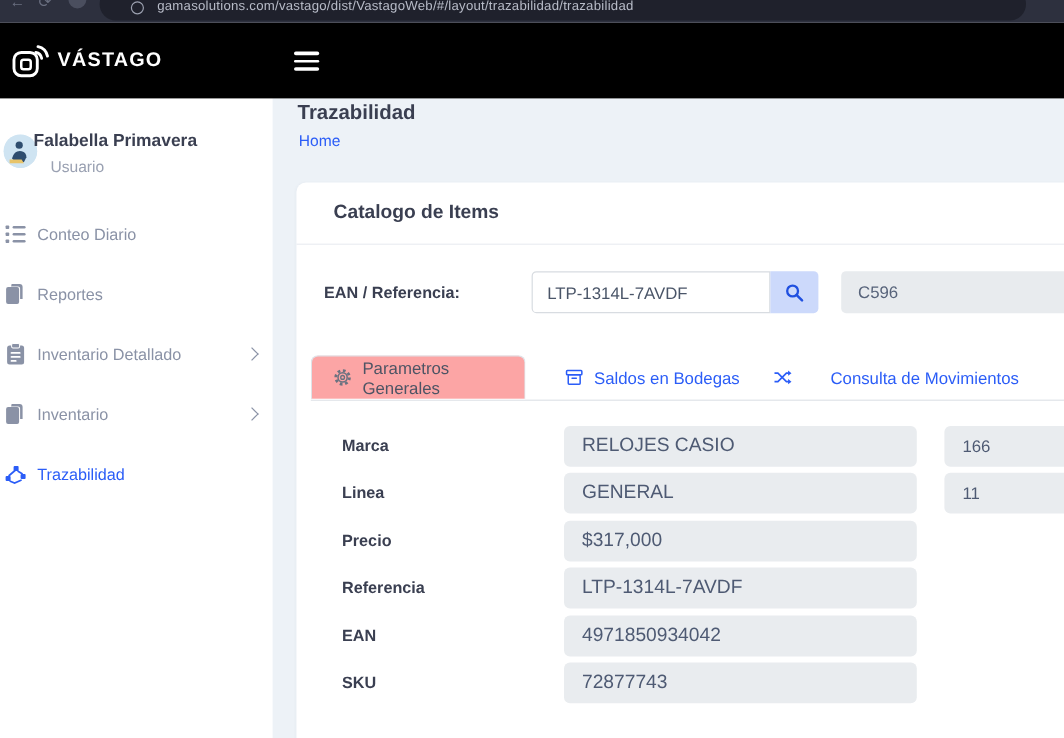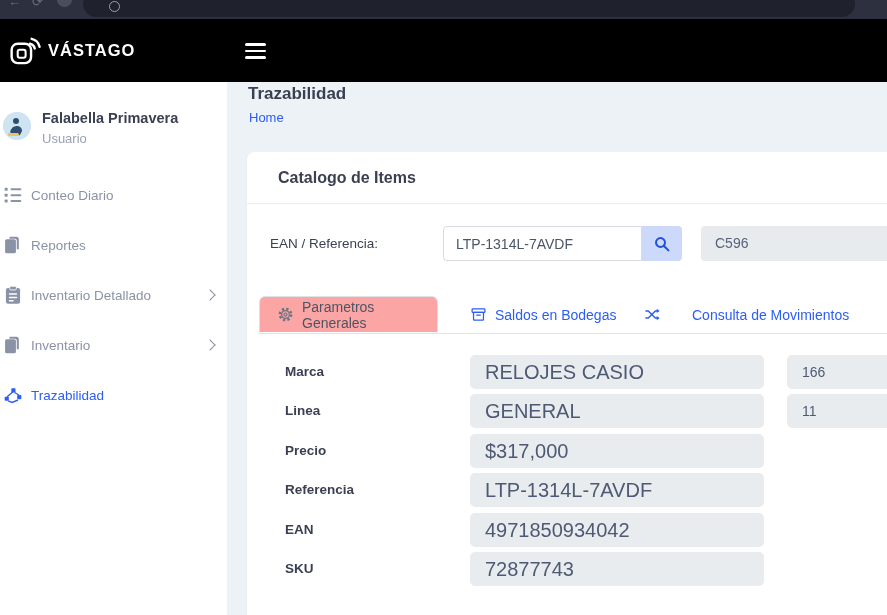--- a/index.html
+++ b/index.html
@@ -19,72 +19,73 @@
   .logo-wrap{position:absolute;left:8px;top:15px;width:34px;height:34px;}
   .brand{position:absolute;left:48px;top:0;height:63px;line-height:63px;color:#fff;
          font-size:16.5px;font-weight:bold;letter-spacing:1px;}
   .hamburger{position:absolute;left:245px;top:24px;width:22px;height:16px;cursor:pointer;}
   .hamburger span{display:block;width:21px;height:2.6px;border-radius:2px;background:#fff;margin-bottom:4px;}
 
   
   .sidebar{position:absolute;top:82px;left:0;width:227px;height:533px;background:#fff;z-index:20;}
   .user{position:absolute;left:3px;top:28px;width:220px;height:44px;}
   .avatar{position:absolute;left:0;top:2px;width:28px;height:28px;border-radius:50%;background:#cfe4f2;overflow:hidden;}
-  .user-name{position:absolute;left:39px;top:0;font-size:14.5px;font-weight:bold;color:#3a3f51;white-space:nowrap;}
+  .user-name{position:absolute;left:25px;top:0;font-size:14.5px;font-weight:bold;color:#3a3f51;white-space:nowrap;}
   .user-role{position:absolute;left:39px;top:21px;font-size:13px;color:#9aa1b2;}
   .menu-item{position:absolute;left:0;width:205px;height:30px;display:flex;align-items:center;cursor:pointer;color:#8a92a6;}
   .menu-item .mi-icon{width:20px;height:20px;margin-left:3px;flex:0 0 20px;}
   .menu-item .mi-label{margin-left:8px;font-size:13.5px;white-space:nowrap;}
   .menu-item.active{color:#2b5df7;}
   .chev{position:absolute;left:206px;top:11px;width:7px;height:7px;border-top:1.6px solid #8a92a6;
         border-right:1.6px solid #8a92a6;transform:rotate(45deg);}
 
   
   .content{position:absolute;top:82px;left:227px;width:660px;height:533px;background:#edf2f7;z-index:10;}
   .page-title{position:absolute;left:21px;top:2px;font-size:17px;font-weight:bold;color:#3a3f51;}
   .breadcrumb{position:absolute;left:22px;top:28px;font-size:13px;color:#2b5df7;cursor:pointer;}
 
   .card{position:absolute;left:20px;top:70px;width:690px;height:463px;background:#fff;
         border-radius:8px 0 0 0;box-shadow:0 1px 3px rgba(40,60,90,.05);}
   .card-header{position:absolute;left:0;top:0;width:100%;height:52px;border-bottom:1px solid #eaedf2;box-sizing:border-box;}
   .card-title{position:absolute;left:31px;top:0;line-height:52px;font-size:16px;font-weight:bold;color:#3a3f51;}
 
-  .ean-label{position:absolute;left:23px;top:74px;height:35px;line-height:35px;font-size:13.5px;font-weight:normal;color:#3a3f51;}
+  .ean-label{position:absolute;left:23px;top:74px;height:35px;line-height:35px;font-size:13.5px;font-weight:bold;color:#3a3f51;}
   .ean-input{position:absolute;left:196px;top:74px;width:199px;height:35px;box-sizing:border-box;
              border:1px solid #d8dce1;border-radius:4px 0 0 4px;padding:0 12px;font-size:14px;color:#4a5568;
              font-family:"Liberation Sans",sans-serif;outline:none;}
   .search-btn{position:absolute;left:395px;top:74px;width:40px;height:35px;border:none;border-radius:0 4px 4px 0;
               background:#ccd9fb;cursor:pointer;display:flex;align-items:center;justify-content:center;padding:0;}
   .code-field{position:absolute;left:454px;top:74px;width:236px;height:35px;box-sizing:border-box;border-radius:4px;
               background:#e8ebee;line-height:35px;padding:0 14px;font-size:14px;color:#57637a;}
 
   .tabline{position:absolute;left:12px;top:181px;width:668px;border-bottom:1px solid #dfe3e8;}
   .tab{position:absolute;top:144px;height:37px;display:flex;align-items:center;cursor:pointer;font-size:14px;}
   .tab.active{left:12px;width:179px;background:#fca5a5;border:1px solid #dfe3e8;border-bottom:1px solid #fff;
               border-radius:6px 6px 0 0;box-sizing:border-box;color:#4d5464;padding-left:17px;z-index:2;}
   .tab.t2{left:223px;color:#2b5df7;}
   .tab.t3{left:397px;color:#2b5df7;gap:23px;}
   .tab .tab-icon{width:17px;height:17px;margin-right:8px;flex:0 0 17px;}
 
   .frow-label{position:absolute;left:38px;height:34px;line-height:34px;font-size:13.5px;font-weight:bold;color:#3a3f51;}
   .frow-value{position:absolute;left:223px;width:294px;height:34px;box-sizing:border-box;border-radius:5px;
-              background:#e9ecef;line-height:34px;padding:0 15px;font-size:20px;color:#4e5a73;overflow:hidden;}
+              background:#e9ecef;line-height:34px;padding:0 15px;font-size:16px;color:#4e5a73;overflow:hidden;}
   .frow-extra{position:absolute;left:540px;width:150px;height:34px;box-sizing:border-box;border-radius:5px;
               background:#e9ecef;line-height:34px;padding:0 15px;font-size:14px;color:#4e5a73;}
   .r0{top:203px}.r1{top:242px}.r2{top:282px}.r3{top:321px}.r4{top:361px}.r5{top:400px}
 </style>
 </head>
 <body>
 
 <div class="browser-bar">
   <span class="nav-frag" style="left:8px">←</span>
   <span class="nav-frag" style="left:32px">⟳</span>
   <span class="nav-circle"></span>
   <div class="url-pill">
     <span class="url-shield"></span>
+    <span class="url-text">gamasolutions.com/vastago/dist/VastagoWeb/#/layout/trazabilidad/trazabilidad</span>
   </div>
 </div>
 
 <div class="app-header">
   <div class="logo-wrap">
     <svg width="34" height="34" viewBox="0 0 28 28">
       <rect x="3" y="8" width="16" height="16" rx="5" fill="none" stroke="#fff" stroke-width="2"></rect>
       <rect x="8" y="13" width="6.5" height="6.5" rx="1.6" fill="none" stroke="#fff" stroke-width="1.7"></rect>
       <path d="M18 8 a5 5 0 0 1 4 4" fill="none" stroke="#fff" stroke-width="2" stroke-linecap="round"></path>
       <path d="M19.5 4 a8.5 8.5 0 0 1 6.5 6.5" fill="none" stroke="#fff" stroke-width="2" stroke-linecap="round"></path>

